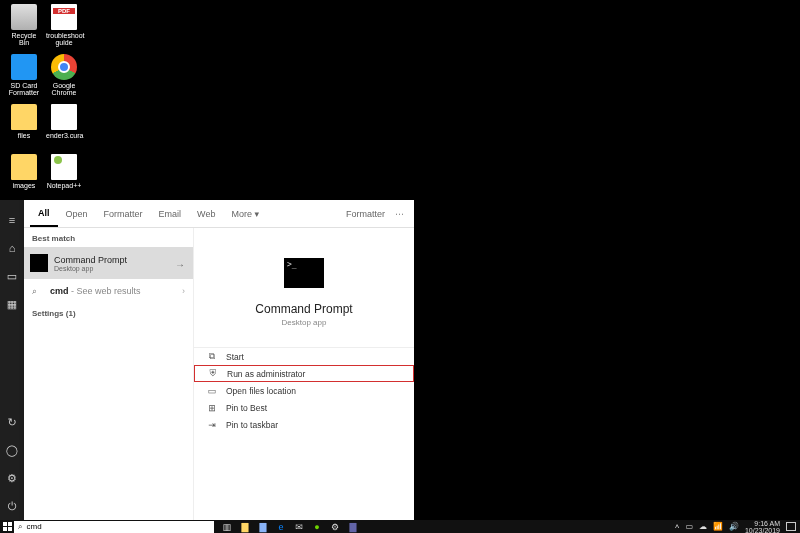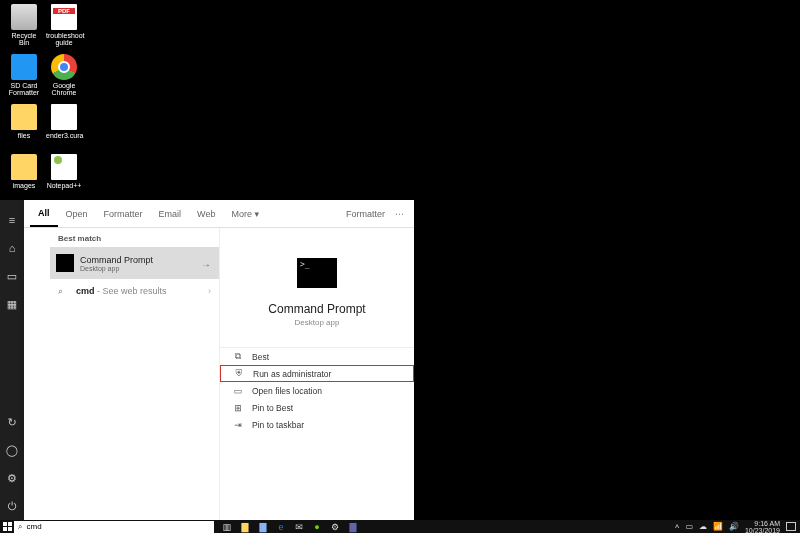--- a/index.html
+++ b/index.html
@@ -29,21 +29,21 @@
 .panel { position: absolute; left: 24px; bottom: 13px; width: 390px; height: 320px; background: #fff; color: #222; display: flex; flex-direction: column; box-shadow: 2px 0 6px rgba(0,0,0,0.4); }
 
 .tabs { display: flex; align-items: center; height: 28px; border-bottom: 1px solid #e0e0e0; padding: 0 6px; font-size: 9px; color: #666; }
 .tabs .tab { padding: 0 8px; height: 100%; display: flex; align-items: center; cursor: pointer; }
 .tabs .tab.active { color: #000; border-bottom: 2px solid #000; font-weight: 600; }
 .tabs .sp { flex: 1; }
 .tabs .fb { font-size: 9px; color: #666; padding: 0 6px; cursor: pointer; }
 .tabs .dots { padding: 0 4px; cursor: pointer; }
 
 .body { flex: 1; display: flex; }
-.left { width: 170px; border-right: 1px solid #eee; font-size: 9px; margin-left: 26px; }
+.left { width: 170px; border-right: 1px solid #eee; font-size: 9px; }
 .right { flex: 1; display: flex; flex-direction: column; align-items: center; padding-top: 30px; }
 
 .hdr { padding: 6px 8px 4px; font-size: 8px; color: #555; font-weight: 600; }
 .result { height: 32px; background: #dcdcdc; display: flex; align-items: center; padding: 0 6px; cursor: pointer; position: relative; }
 .result .ricon { width: 18px; height: 18px; background: #000; margin-right: 6px; }
 .result .rtxt { font-size: 9px; line-height: 10px; }
 .result .rsub { font-size: 7px; color: #666; }
 .result .arrow { position: absolute; right: 8px; color: #666; font-size: 10px; }
 
 .sugg { height: 24px; display: flex; align-items: center; padding: 0 8px; cursor: pointer; position: relative; }
@@ -121,29 +121,30 @@
           <div class="rtxt">Command Prompt</div>
           <div class="rsub">Desktop app</div>
         </div>
         <div class="arrow">→</div>
       </div>
       <div class="sugg">
         <div class="si">⌕</div>
         <div><b>cmd</b><span style="color:#888"> - See web results</span></div>
         <div class="arrow">›</div>
       </div>
+      <div class="hdr">Settings (1)</div>
     </div>
     <div class="right">
       <div class="preview-ico"></div>
       <div class="ptitle">Command Prompt</div>
       <div class="psub">Desktop app</div>
       <div class="actions">
         <div class="act">
             <span class="ai">⧉</span>
-            <span>Best</span>
+            <span>Start</span>
           </div>
         <div class="act highlight">
             <span class="ai">⛨</span>
             <span>Run as administrator</span>
           </div>
         <div class="act">
             <span class="ai">▭</span>
             <span>Open files location</span>
           </div>
         <div class="act">

